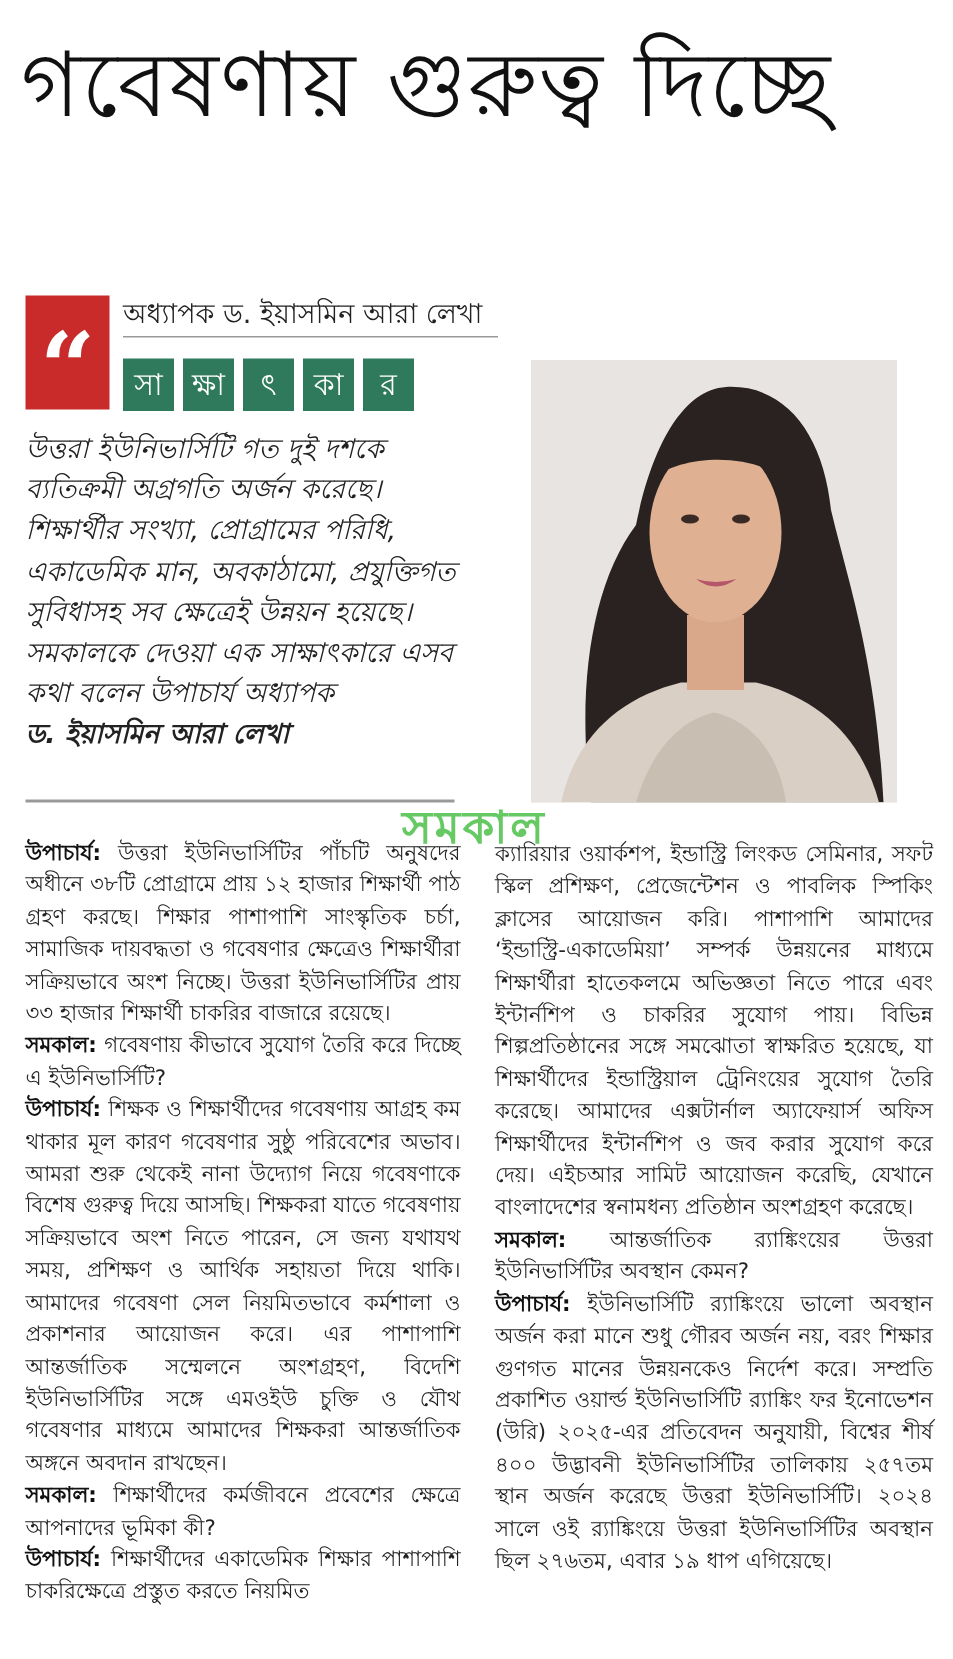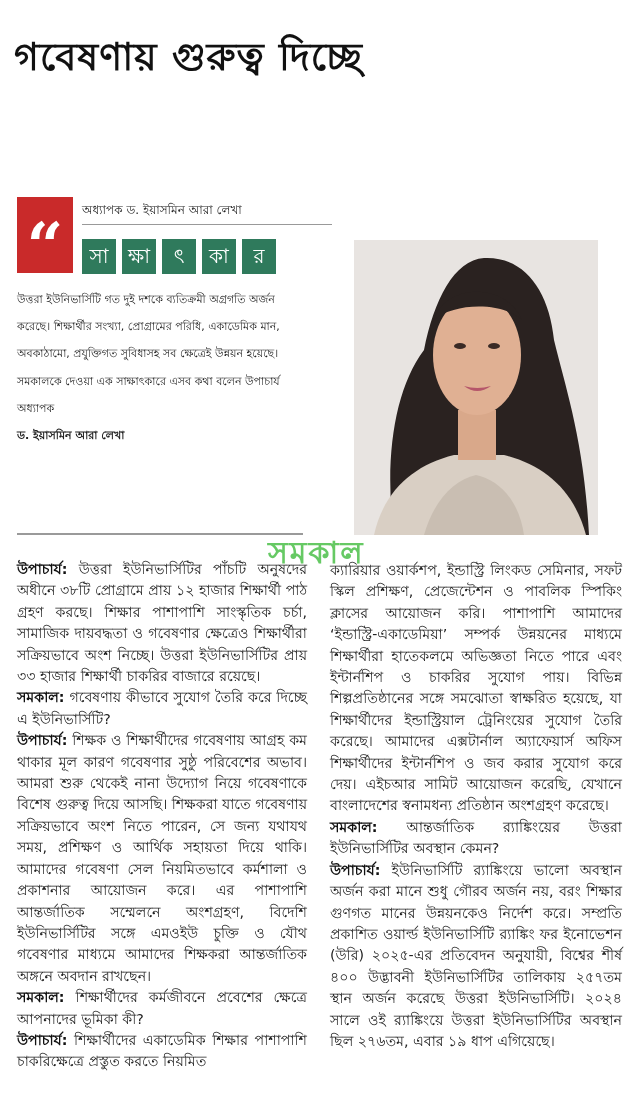--- a/index.html
+++ b/index.html
@@ -1,30 +1,30 @@
 <!DOCTYPE html>
 <html><head>
 <meta charset="utf-8">
 <style>
   * { box-sizing: border-box; margin: 0; padding: 0; }
   html, body { width: 635px; height: 1106px; background: #ffffff; overflow: hidden; }
   body { font-family: "DejaVu Sans", sans-serif; color: #1c1c1c; position: relative; }
 
   .headline { position: absolute; left: 14px; top: 22px; width: 610px; }
-  .headline .line { font-family: "DejaVu Sans", sans-serif; font-weight: bold; font-size: 38px; line-height: 70px; color: #111; letter-spacing: 1px; white-space: nowrap; }
+  .headline .line { font-family: "DejaVu Sans", sans-serif; font-weight: normal; font-size: 60px; line-height: 70px; color: #111; letter-spacing: 1px; white-space: nowrap; }
 
   .quote-box { position: absolute; left: 17px; top: 197px; width: 56px; height: 76px; background: #c92a2a; display: flex; align-items: center; justify-content: center; }
   .quote-box span { color: #fff; font-family: "DejaVu Serif", serif; font-weight: bold; font-size: 64px; line-height: 64px; margin-top: 22px; }
 
-  .byline { position: absolute; left: 82px; top: 199px; width: 250px; height: 26px; border-bottom: 1.5px solid #999; font-size: 12px; line-height: 22px; color: #222; white-space: nowrap; }
+  .byline { position: absolute; left: 82px; top: 199px; width: 250px; height: 26px; border-bottom: 1.5px solid #999; font-size: 18px; line-height: 22px; color: #222; white-space: nowrap; }
 
   .kicker { position: absolute; left: 82px; top: 239px; display: flex; gap: 6px; }
   .kicker .tile { width: 34px; height: 35px; background: #2f7a5c; color: #fff; font-size: 20px; line-height: 35px; text-align: center; }
 
-  .intro { position: absolute; left: 17px; top: 286px; width: 290px; font-size: 11px; line-height: 27.2px; color: #222; }
+  .intro { position: absolute; left: 17px; top: 286px; width: 290px; font-size: 18px; line-height: 27.2px; color: #222; font-style: italic; }
   .intro .author { font-weight: bold; margin-top: 11px; }
   .intro-rule { position: absolute; left: 17px; top: 533px; width: 286px; height: 2px; background: #9a9a9a; }
 
   .photo { position: absolute; left: 354px; top: 240px; width: 244px; height: 295px; background: #e9e5e2; overflow: hidden; }
 
   .watermark { position: absolute; left: 220px; top: 533px; font-size: 30px; font-weight: bold; color: #4cc04a; opacity: 0.85; letter-spacing: 2px; line-height: 40px; white-space: nowrap; margin-left: 48px; }
 
   .col { position: absolute; font-size: 14.2px; line-height: 21.4px; color: #222; text-align: justify; }
   .col-left { left: 17px; top: 559px; width: 290px; }
   .col-right { left: 330px; top: 560px; width: 292px; }

